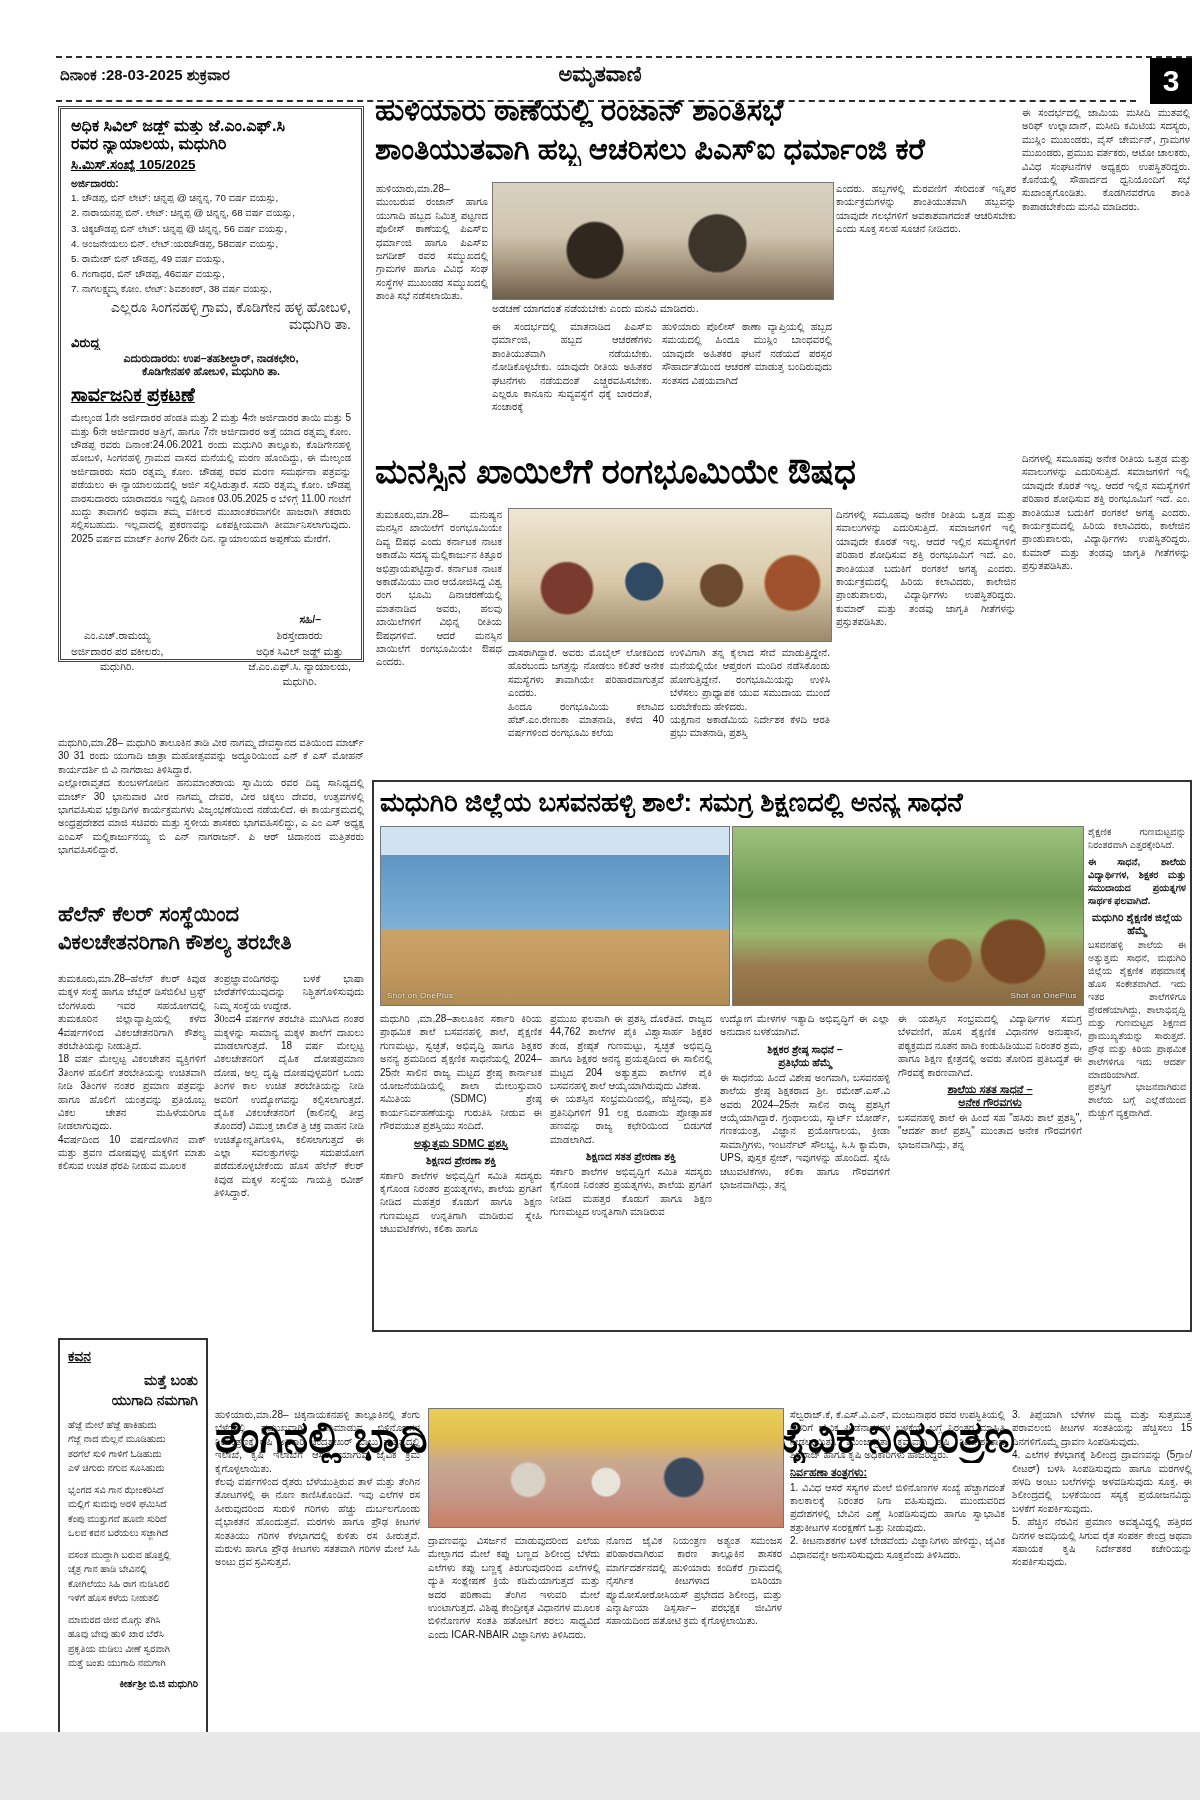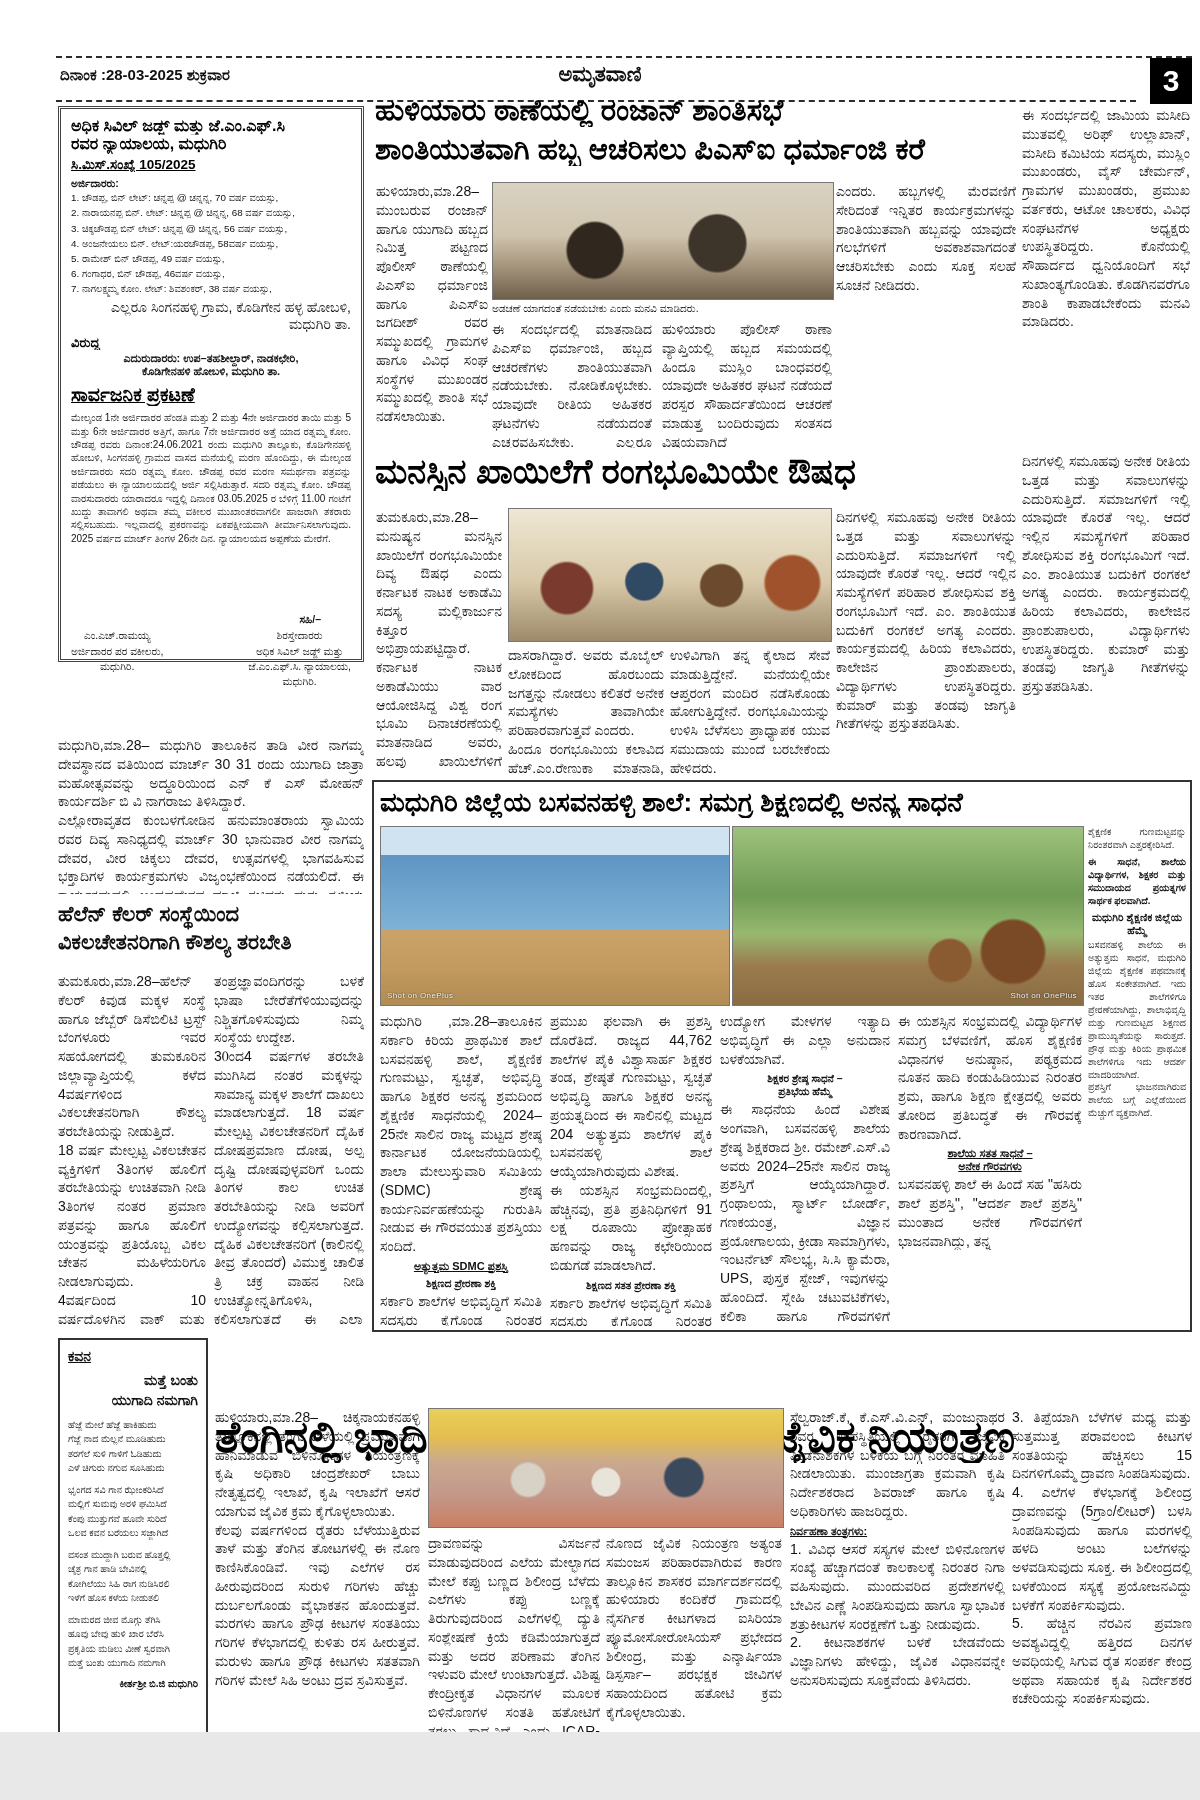--- a/index.html
+++ b/index.html
@@ -1,20 +1,20 @@
 <!DOCTYPE html>
 <html><head>
 <meta charset="utf-8">
 <style>
   html,body{margin:0;padding:0;background:#e8e8e8;}
   .page{position:relative;width:1200px;height:1732px;background:#ffffff;margin:0 auto;
         font-family:"Liberation Sans",sans-serif;color:#111;overflow:hidden;}
   .abs{position:absolute;}
   .dashed{border-top:2px dashed #2b2b2b;height:0;}
-  .col{font-size:14px;line-height:1.34;text-align:justify;white-space:pre-line;overflow:hidden;}
+  .col{font-size:10px;line-height:1.34;text-align:justify;white-space:pre-line;overflow:hidden;}
   .colsm{font-size:9.5px;line-height:1.36;text-align:justify;white-space:pre-line;overflow:hidden;}
   .headline{font-weight:bold;text-align:left;color:#000;line-height:1.15;overflow:hidden;}
   .subhead{font-weight:bold;text-decoration:underline;font-size:11px;margin:4px 0 2px;text-align:center;}
   .subhead2{font-weight:bold;font-size:10.5px;margin:4px 0 2px;text-align:center;}
   .box{border:3px double #444;background:#fff;}
   .thinbox{border:2px solid #333;background:#fff;}
   .photo{border:1px solid #777;overflow:hidden;}
   .watermark{position:absolute;left:6px;bottom:5px;color:#f2f2f2;font-size:8px;
              text-shadow:0 0 2px rgba(0,0,0,.8);letter-spacing:.4px;}
   .pgnum{background:#000;color:#fff;font-weight:bold;font-size:30px;display:flex;

